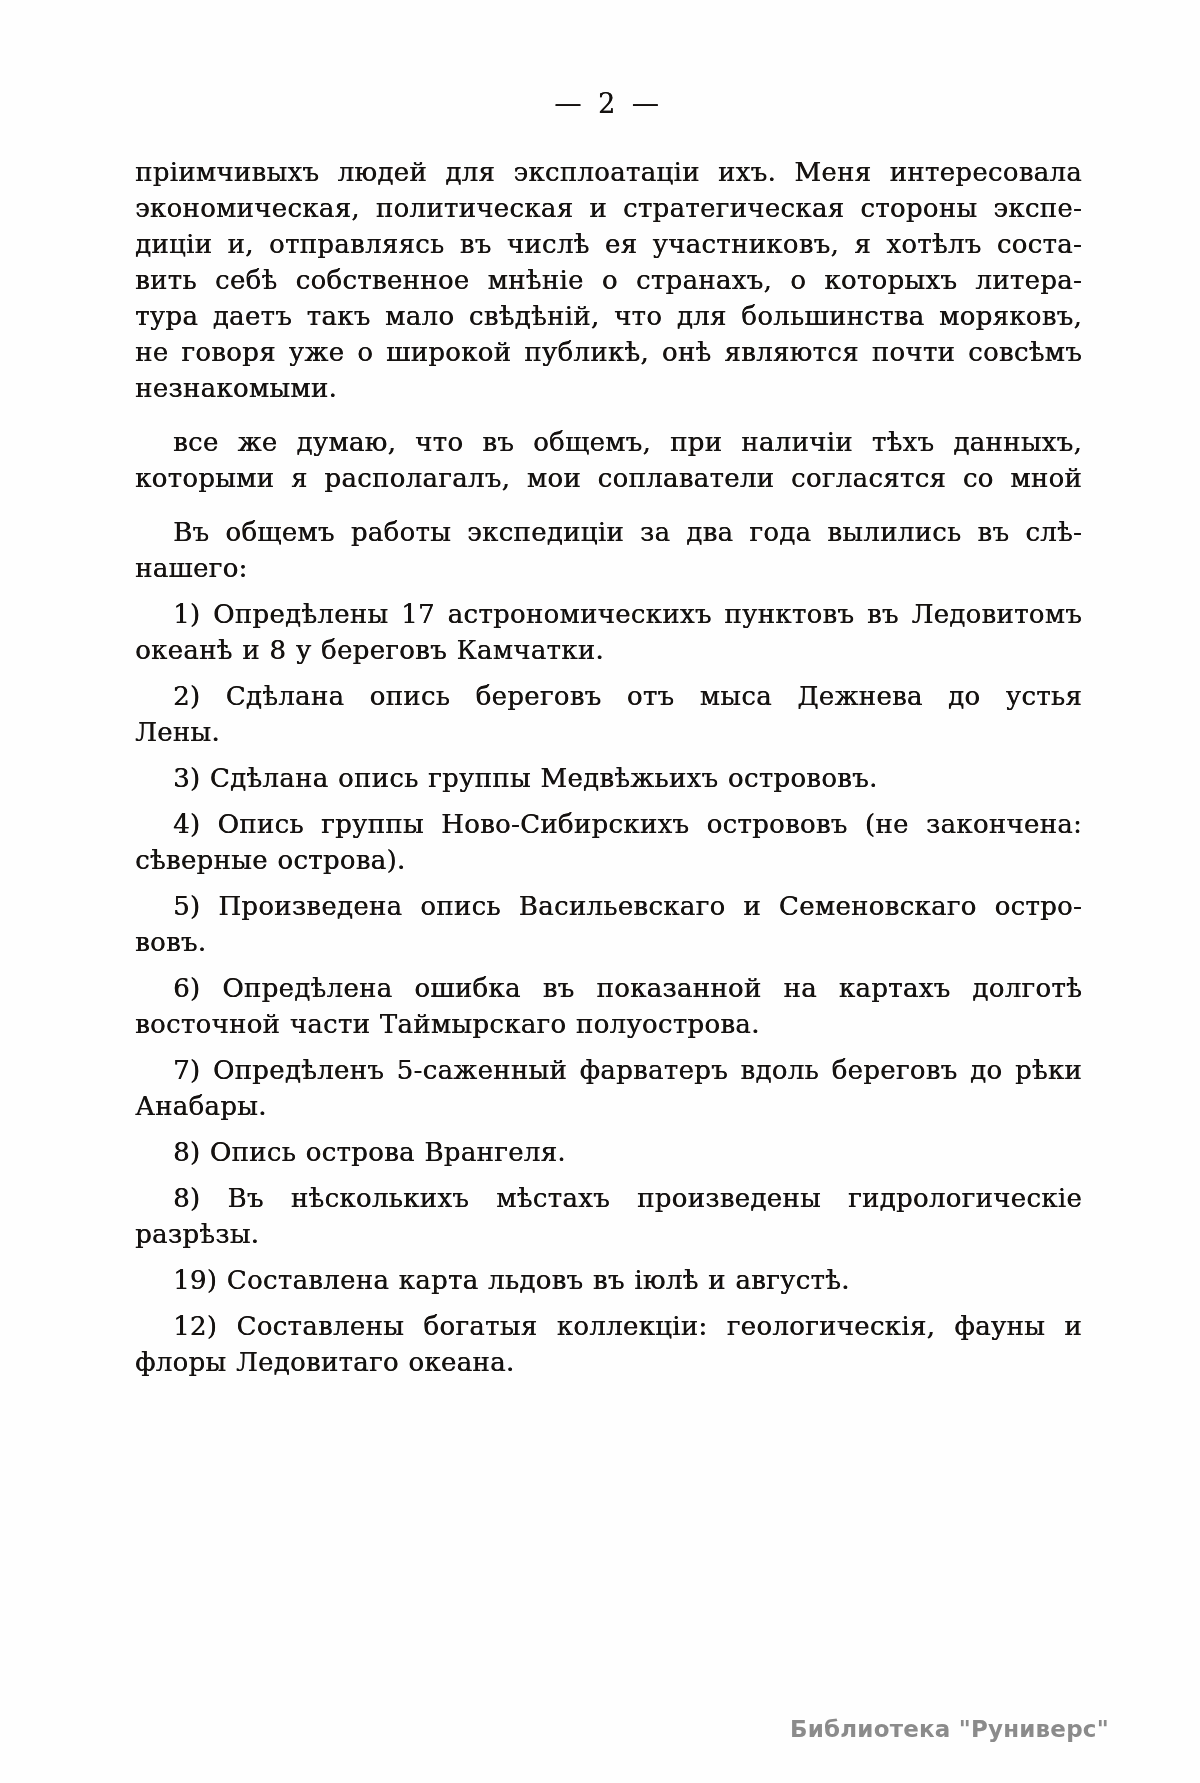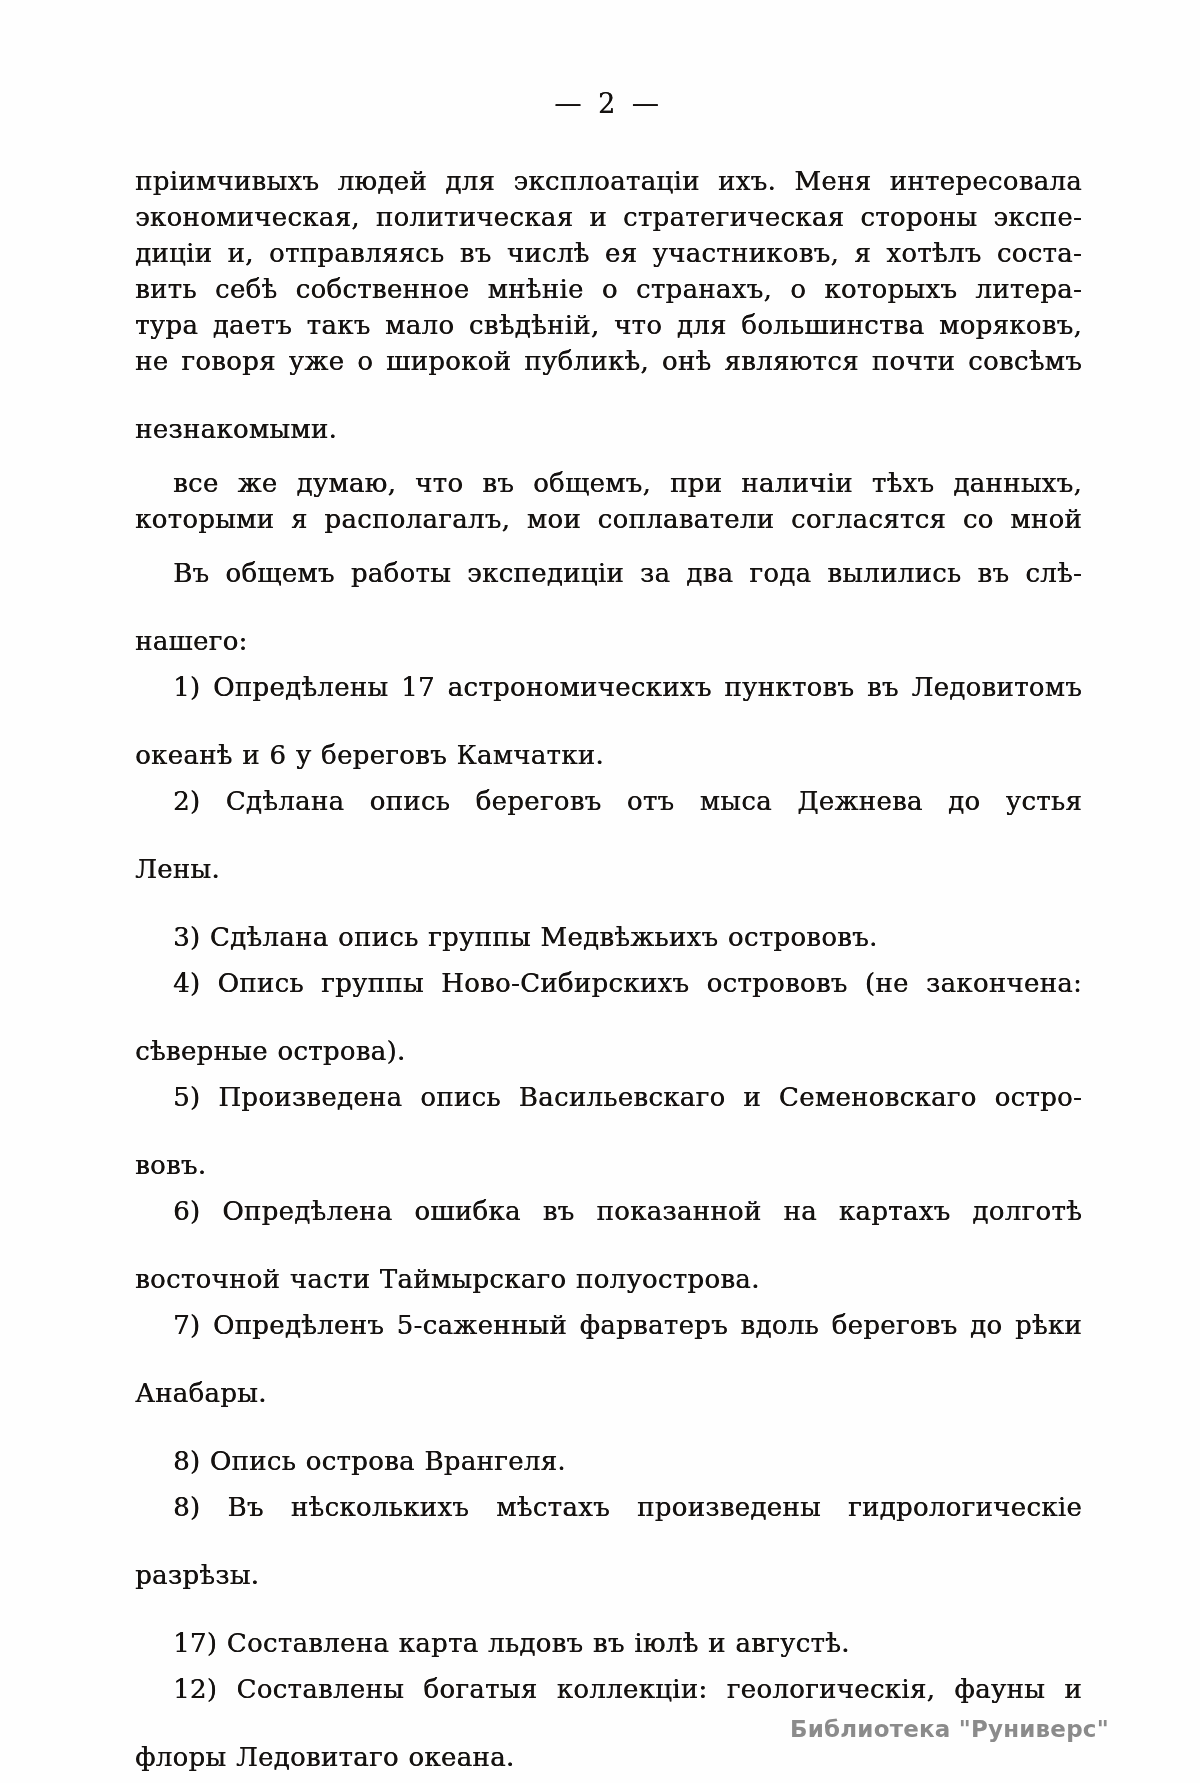--- a/index.html
+++ b/index.html
@@ -23,40 +23,39 @@
     top: 88px;
     left: 135px;
     width: 947px;
     text-align: center;
     font-size: 27px;
     letter-spacing: 4px;
     text-shadow: 0.4px 0 0 currentColor;
   }
   .text-block {
     position: absolute;
-    top: 163px;
+    top: 154px;
     left: 135px;
     width: 947px;
     font-size: 26px;
     line-height: 36px;
     text-shadow: 0.4px 0 0 currentColor;
   }
   .para { margin-top: 18px; }
   .para:first-child { margin-top: 0; }
   .item { margin-top: 10px; }
   .line {
     text-align: justify;
     text-align-last: justify;
     white-space: nowrap;
     word-spacing: 1px;
     letter-spacing: 0.3px;
   }
   .line.last {
     text-align-last: left;
-    margin-top: 32px;
   }
   .indent .line:first-child {
     text-indent: 38px;
   }
   .watermark {
     position: absolute;
     top: 1716px;
     left: 790px;
     font-family: "DejaVu Sans", "Liberation Sans", sans-serif;
     font-size: 23px;
@@ -84,21 +83,21 @@
       <div class="para indent">
         <div class="line">все же думаю, что въ общемъ, при наличіи тѣхъ данныхъ,</div>
         <div class="line">которыми я располагалъ, мои соплаватели согласятся со мной</div>
       </div>
       <div class="para indent">
         <div class="line">Въ общемъ работы экспедиціи за два года вылились въ слѣ-</div>
         <div class="line last">нашего:</div>
       </div>
       <div class="para item indent">
         <div class="line">1) Опредѣлены 17 астрономическихъ пунктовъ въ Ледовитомъ</div>
-        <div class="line last">океанѣ и 6 у береговъ Камчатки.</div>
+        <div class="line last">океанѣ и 8 у береговъ Камчатки.</div>
       </div>
       <div class="para item indent">
         <div class="line">2) Сдѣлана опись береговъ отъ мыса Дежнева до устья</div>
         <div class="line last">Лены.</div>
       </div>
       <div class="para item indent">
         <div class="line last">3) Сдѣлана опись группы Медвѣжьихъ острововъ.</div>
       </div>
       <div class="para item indent">
         <div class="line">4) Опись группы Ново-Сибирскихъ острововъ (не закончена:</div>
@@ -117,21 +116,21 @@
         <div class="line last">Анабары.</div>
       </div>
       <div class="para item indent">
         <div class="line last">8) Опись острова Врангеля.</div>
       </div>
       <div class="para item indent">
         <div class="line">8) Въ нѣсколькихъ мѣстахъ произведены гидрологическіе</div>
         <div class="line last">разрѣзы.</div>
       </div>
       <div class="para item indent">
-        <div class="line last">17) Составлена карта льдовъ въ іюлѣ и августѣ.</div>
+        <div class="line last">19) Составлена карта льдовъ въ іюлѣ и августѣ.</div>
       </div>
       <div class="para item indent">
         <div class="line">12) Составлены богатыя коллекціи: геологическія, фауны и</div>
         <div class="line last">флоры Ледовитаго океана.</div>
       </div>
     </div>
 
   <div class="watermark">Библиотека "Руниверс"</div>
 </div>
 

